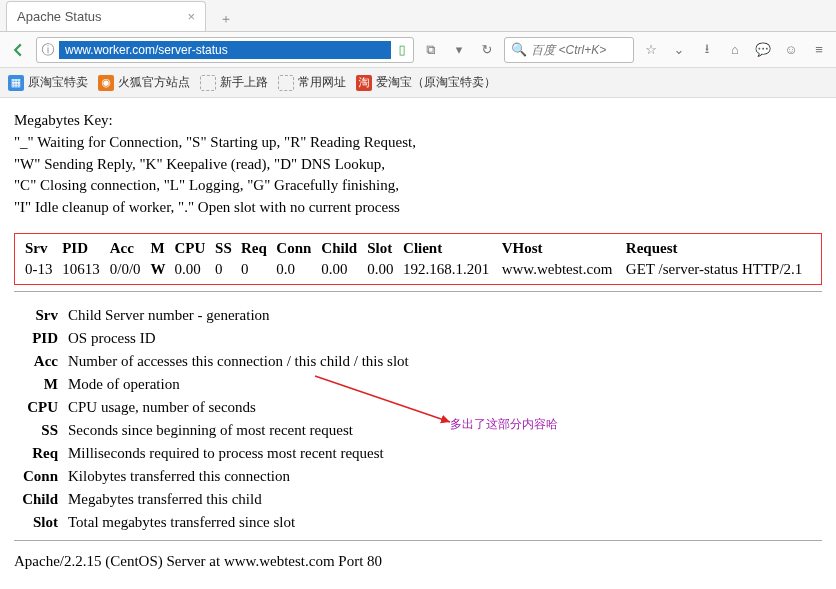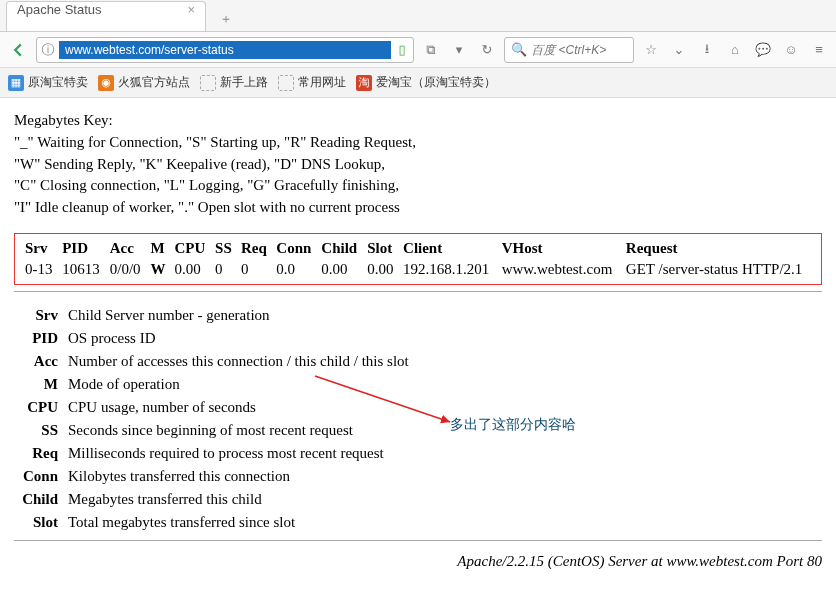--- a/index.html
+++ b/index.html
@@ -12,21 +12,21 @@
   }
   
   .tabbar {
     display: flex; align-items: flex-end;
     height: 32px; background: #f5f5f5;
     border-bottom: 1px solid #ccc;
     font-family: "Microsoft YaHei", Arial, sans-serif;
     font-size: 13px;
   }
   .tab {
-    display: flex; gap: 6px;
+    display: flex; align-items: center; gap: 6px;
     height: 30px; padding: 0 10px;
     border: 1px solid #ccc; border-bottom: none;
     border-radius: 4px 4px 0 0;
     background: #fff; color: #555;
     margin-left: 6px; min-width: 200px;
     position: relative;
   }
   .tab .x { color: #999; font-size: 13px; margin-left: auto; }
   .newtab { width: 28px; height: 24px; margin-left: 6px;
     display:flex;align-items:center;justify-content:center;
@@ -96,25 +96,25 @@
     border: 1.5px solid #e33; padding: 4px 6px;
   }
   table { border-collapse: collapse; width: 100%; font-size: 15px; }
   th, td { padding: 2px 4px; text-align: left; white-space: nowrap; }
   th { font-weight: bold; }
   hr.sep { border:0; border-top:1px solid #aaa; margin: 6px 0 12px; }
   .defs { margin-top: 4px; }
   .defs .row { display:flex; gap:10px; padding: 3px 0; }
   .defs .k { width: 44px; text-align:right; font-weight:bold; }
   .defs .v { flex:1; }
-  .footer { font-style: italic; margin-top: 12px; text-align: right; }
+  .footer { margin-top: 12px; }
   .annot {
     position:absolute; left:450px; top:318px;
-    color:#0c4a6e; font-family: "Microsoft YaHei", sans-serif;
-    font-size: 14px;
+    color:#a21caf; font-family: "Microsoft YaHei", sans-serif;
+    font-size: 12px;
   }
   .arrow {
     position:absolute; left:310px; top:276px;
     pointer-events:none;
   }
   .pagewrap { position:relative; }
 </style>
 </head>
 <body>
 
@@ -127,21 +127,21 @@
 </div>
 
 <div class="navbar">
   <div class="navbtn">
     <svg width="14" height="14" viewBox="0 0 10 10">
         <path d="M7 1 L3 5 L7 9" stroke="#3a9d5b" stroke-width="1.6" fill="none"></path>
       </svg>
   </div>
   <div class="urlbox">
     <span class="globe">ⓘ</span>
-    <span class="urltext">www.webtest.com/server-status</span>
+    <span class="urltext">www.worker.com/server-status</span>
     <span class="shield">▯</span>
   </div>
   <div class="iconbtn">⧉</div>
   <div class="iconbtn">▾</div>
   <div class="iconbtn">↻</div>
   <div class="searchbox">
     <span>🔍</span>
     <input placeholder="百度 &lt;Ctrl+K&gt;" style="">
   </div>
   <div class="iconbtn">☆</div>

